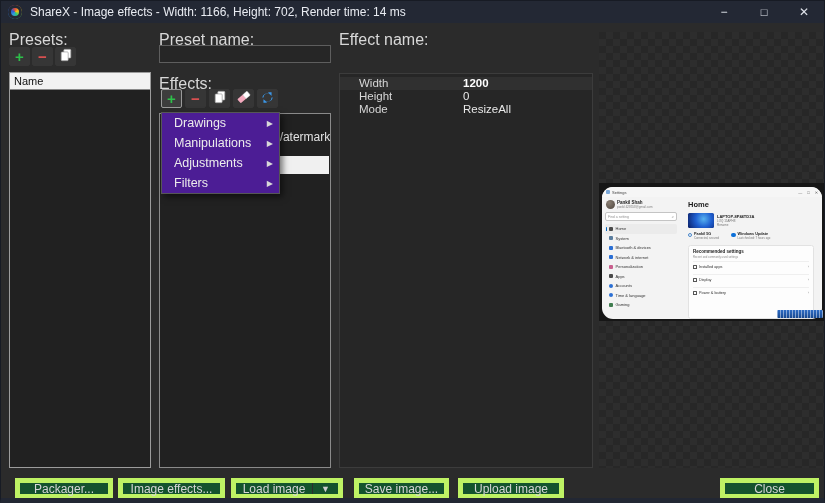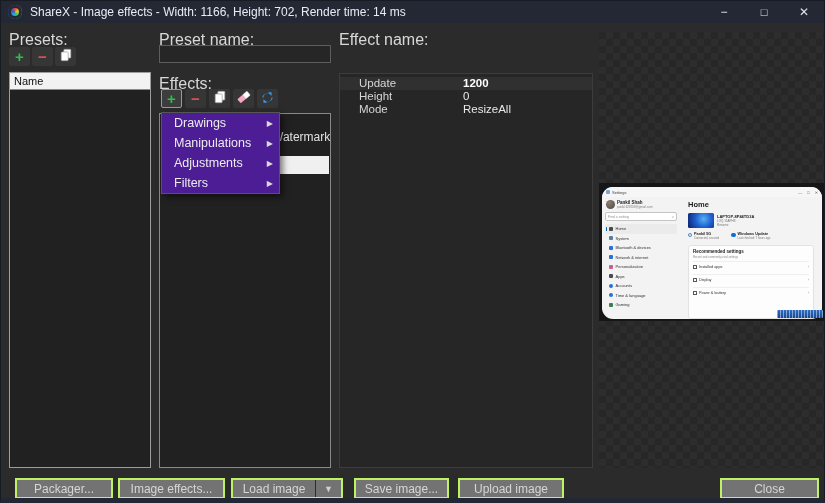--- a/index.html
+++ b/index.html
@@ -91,21 +91,21 @@
   .mini-card-sub{font-size:2.8px;color:#8a8a8a;margin-top:1px;}
   .mrow{display:flex;align-items:center;gap:2.5px;height:10.5px;margin-top:1.5px;border-top:0.5px solid #efefef;}
   .mrow:first-of-type{border-top:0;}
   .mrow .ric{width:3.5px;height:3.5px;border:0.5px solid #555;border-radius:0.5px;box-sizing:border-box;}
   .mrow .rlabel{font-size:3.8px;color:#333;}
   .mrow .chev{margin-left:auto;font-size:4px;color:#999;}
   .watermark{position:absolute;right:2px;bottom:3px;width:46px;height:8px;z-index:5;
      background:linear-gradient(#2e6cc4,#17488f);border-radius:1px;
      background-image:repeating-linear-gradient(90deg,rgba(255,255,255,.45) 0 1px,rgba(46,108,196,0) 1px 3px),linear-gradient(#2e6cc4,#17488f);}
   
-  .fbtn{position:absolute;top:477px;height:21px;background:#737373;border:2px solid #bef264;
+  .fbtn{position:absolute;top:477px;height:21px;background:#14532d;border:5px solid #bef264;
         color:#d6d6d6;font-size:12px;font-family:inherit;display:flex;align-items:center;
         justify-content:center;padding:0;box-sizing:border-box;}
   .split-arrow{border-left:1px solid #2c2c2c;height:100%;display:flex;align-items:center;
         justify-content:center;width:25px;font-size:9px;color:#cfcfcf;}
   .split-label{flex:1;text-align:center;}
 </style>
 </head>
 <body>
 
 <div id="app">
@@ -203,21 +203,21 @@
     <div class="mi">
       <span>Filters</span>
       <span class="arr">▶</span>
     </div>
   </div>
 
   <span class="lbl" style="left:338px;top:30px;">Effect name:</span>
 
   <div class="propgrid">
     <div class="prow sel">
-      <span class="pname">Update</span>
+      <span class="pname">Width</span>
       <span class="pval">1200</span>
     </div>
     <div class="prow">
       <span class="pname">Height</span>
       <span class="pval">0</span>
     </div>
     <div class="prow">
       <span class="pname">Mode</span>
       <span class="pval">ResizeAll</span>
     </div>

